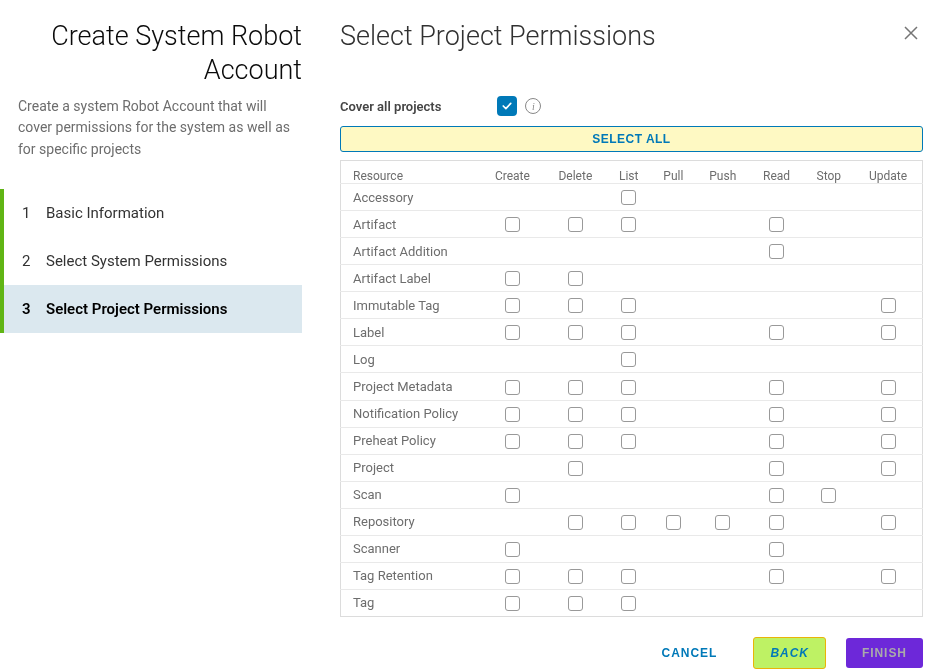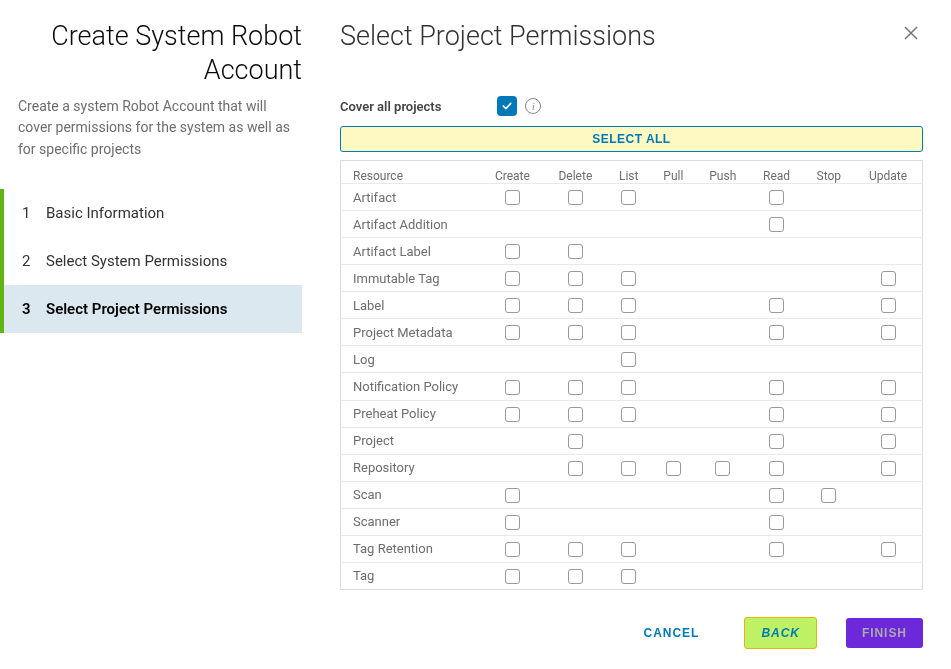--- a/index.html
+++ b/index.html
@@ -33,21 +33,21 @@
 
   .perm-table { border: 1px solid #dcdcdc; border-radius: 3px; margin-top: 8px; width: 100%; border-collapse: collapse; font-size: 13px; }
   .perm-table th, .perm-table td { border-bottom: 1px solid #e9e9e9; padding: 5px 8px; text-align: center; }
   .perm-table th { color: #6d6d6d; font-weight: 400; font-size: 12px; padding-top: 8px; padding-bottom: 0;}
   .perm-table th:first-child, .perm-table td:first-child { text-align: left; padding-left: 12px; }
   .perm-table td:first-child { color: #6d6d6d; }
   .perm-table tr:last-child td { border-bottom: none; }
   .col-res { width: 140px; }
   .chk { width: 15px; height: 15px; border: 1px solid #999; border-radius: 3px; display: inline-block; cursor: pointer; background: #fff; vertical-align: middle; }
 
-  .footer { margin-top: auto; display: flex; justify-content: flex-end; align-items: center; gap: 29px; padding-top: 20px; }
+  .footer { margin-top: auto; display: flex; justify-content: flex-end; align-items: center; gap: 20px; padding-top: 20px; }
   .btn { font-size: 12px; font-weight: 600; letter-spacing: .08em; padding: 8px 16px; border-radius: 3px; cursor: pointer; border: none; }
   .btn-cancel { color: #0079b8; background: transparent; }
   .btn-back { color: #0079b8; border: 1px solid #eab308; background: #bef264; font-style: italic; }
   .btn-finish { color: #aaa; background: #6d28d9; cursor: not-allowed; }
 </style>
 </head>
 <body>
 
 <div class="left-pane">
   <h1 class="wizard-title">Create System Robot Account</h1>
@@ -101,20 +101,31 @@
           <th>List</th>
           <th>Pull</th>
           <th>Push</th>
           <th>Read</th>
           <th>Stop</th>
           <th>Update</th>
         </tr>
       </thead>
     <tbody id="perm-body">
         <tr>
+          <td>Accessory</td>
+          <td></td>
+          <td></td>
+          <td><span class="chk"></span></td>
+          <td></td>
+          <td></td>
+          <td></td>
+          <td></td>
+          <td></td>
+        </tr>
+        <tr>
           <td>Artifact</td>
           <td><span class="chk"></span></td>
           <td><span class="chk"></span></td>
           <td><span class="chk"></span></td>
           <td></td>
           <td></td>
           <td><span class="chk"></span></td>
           <td></td>
           <td></td>
         </tr>
@@ -156,42 +167,42 @@
           <td><span class="chk"></span></td>
           <td><span class="chk"></span></td>
           <td><span class="chk"></span></td>
           <td></td>
           <td></td>
           <td><span class="chk"></span></td>
           <td></td>
           <td><span class="chk"></span></td>
         </tr>
         <tr>
+          <td>Log</td>
+          <td></td>
+          <td></td>
+          <td><span class="chk"></span></td>
+          <td></td>
+          <td></td>
+          <td></td>
+          <td></td>
+          <td></td>
+        </tr>
+        <tr>
           <td>Project Metadata</td>
           <td><span class="chk"></span></td>
           <td><span class="chk"></span></td>
           <td><span class="chk"></span></td>
           <td></td>
           <td></td>
           <td><span class="chk"></span></td>
           <td></td>
           <td><span class="chk"></span></td>
         </tr>
         <tr>
-          <td>Log</td>
-          <td></td>
-          <td></td>
-          <td><span class="chk"></span></td>
-          <td></td>
-          <td></td>
-          <td></td>
-          <td></td>
-          <td></td>
-        </tr>
-        <tr>
           <td>Notification Policy</td>
           <td><span class="chk"></span></td>
           <td><span class="chk"></span></td>
           <td><span class="chk"></span></td>
           <td></td>
           <td></td>
           <td><span class="chk"></span></td>
           <td></td>
           <td><span class="chk"></span></td>
         </tr>
@@ -211,40 +222,40 @@
           <td></td>
           <td><span class="chk"></span></td>
           <td></td>
           <td></td>
           <td></td>
           <td><span class="chk"></span></td>
           <td></td>
           <td><span class="chk"></span></td>
         </tr>
         <tr>
+          <td>Scan</td>
+          <td><span class="chk"></span></td>
+          <td></td>
+          <td></td>
+          <td></td>
+          <td></td>
+          <td><span class="chk"></span></td>
+          <td><span class="chk"></span></td>
+          <td></td>
+        </tr>
+        <tr>
           <td>Repository</td>
           <td></td>
           <td><span class="chk"></span></td>
           <td><span class="chk"></span></td>
           <td><span class="chk"></span></td>
           <td><span class="chk"></span></td>
           <td><span class="chk"></span></td>
           <td></td>
           <td><span class="chk"></span></td>
-        </tr>
-        <tr>
-          <td>Scan</td>
-          <td><span class="chk"></span></td>
-          <td></td>
-          <td></td>
-          <td></td>
-          <td></td>
-          <td><span class="chk"></span></td>
-          <td><span class="chk"></span></td>
-          <td></td>
         </tr>
         <tr>
           <td>Scanner</td>
           <td><span class="chk"></span></td>
           <td></td>
           <td></td>
           <td></td>
           <td></td>
           <td><span class="chk"></span></td>
           <td></td>

